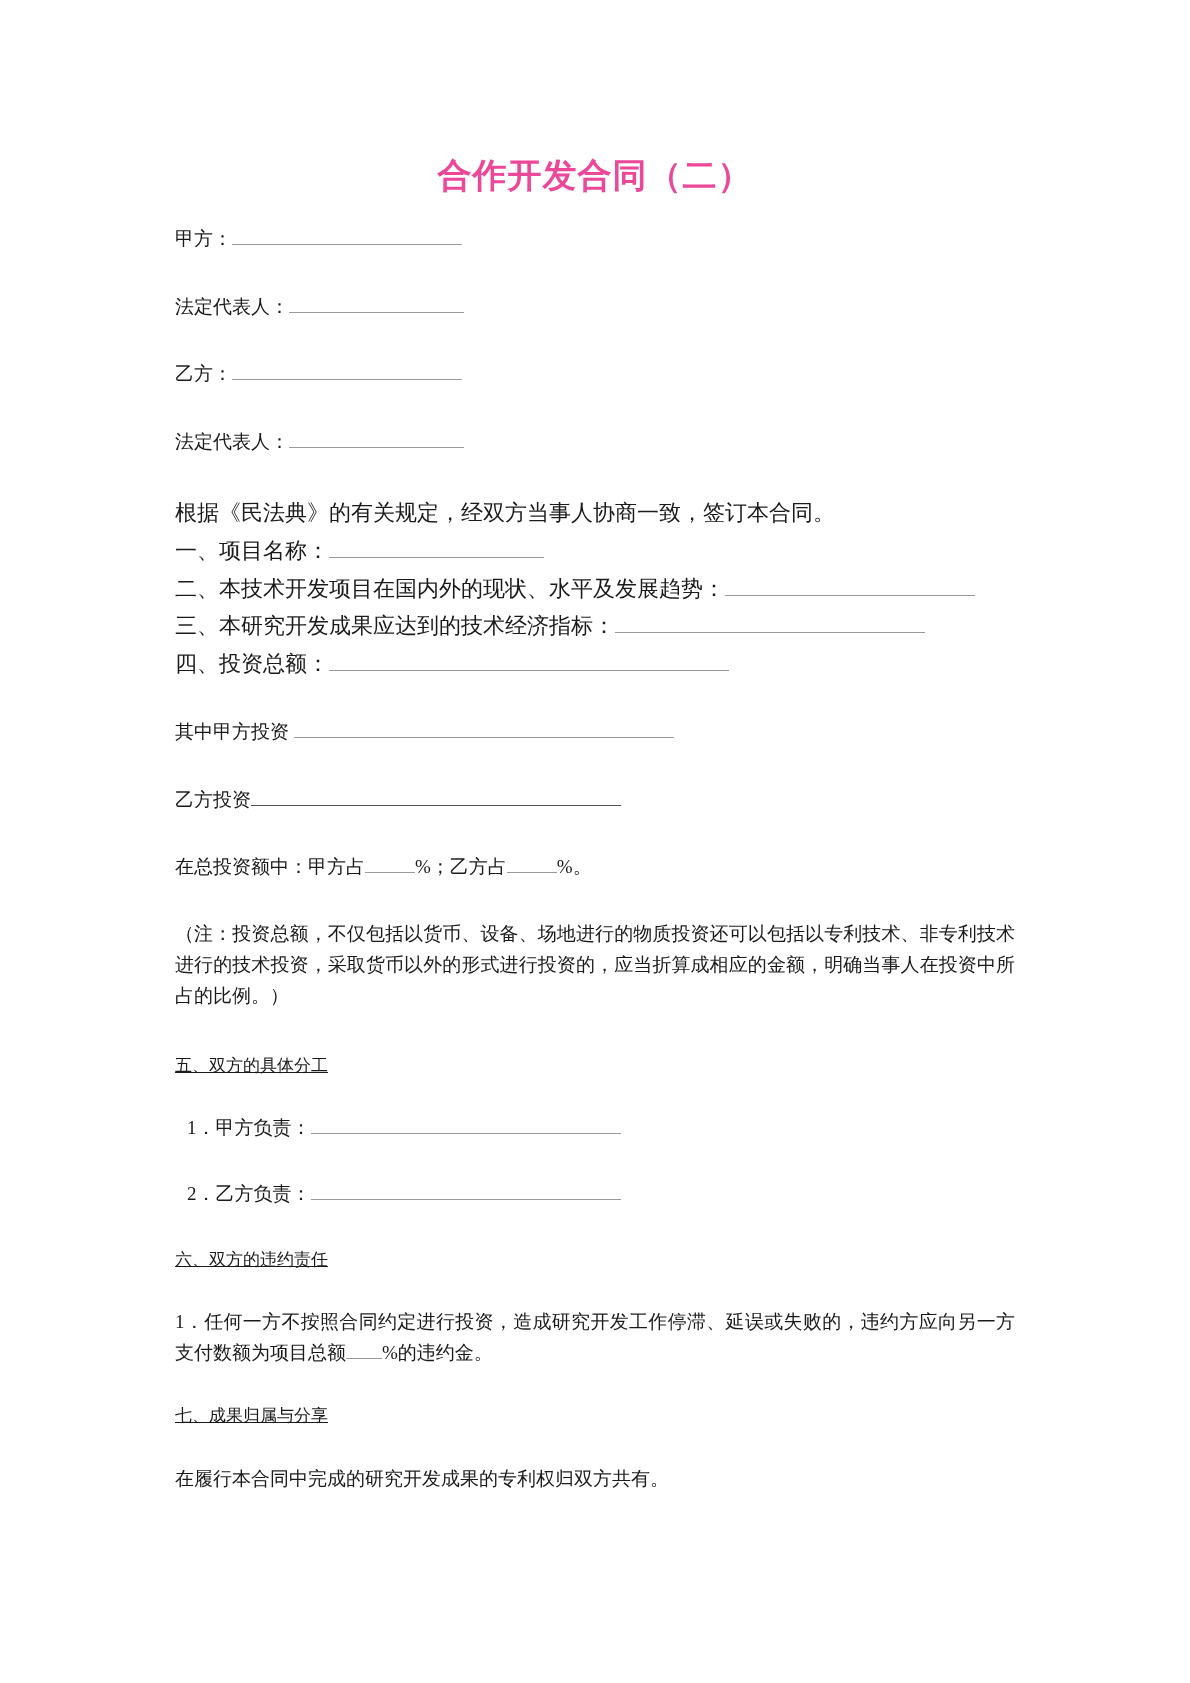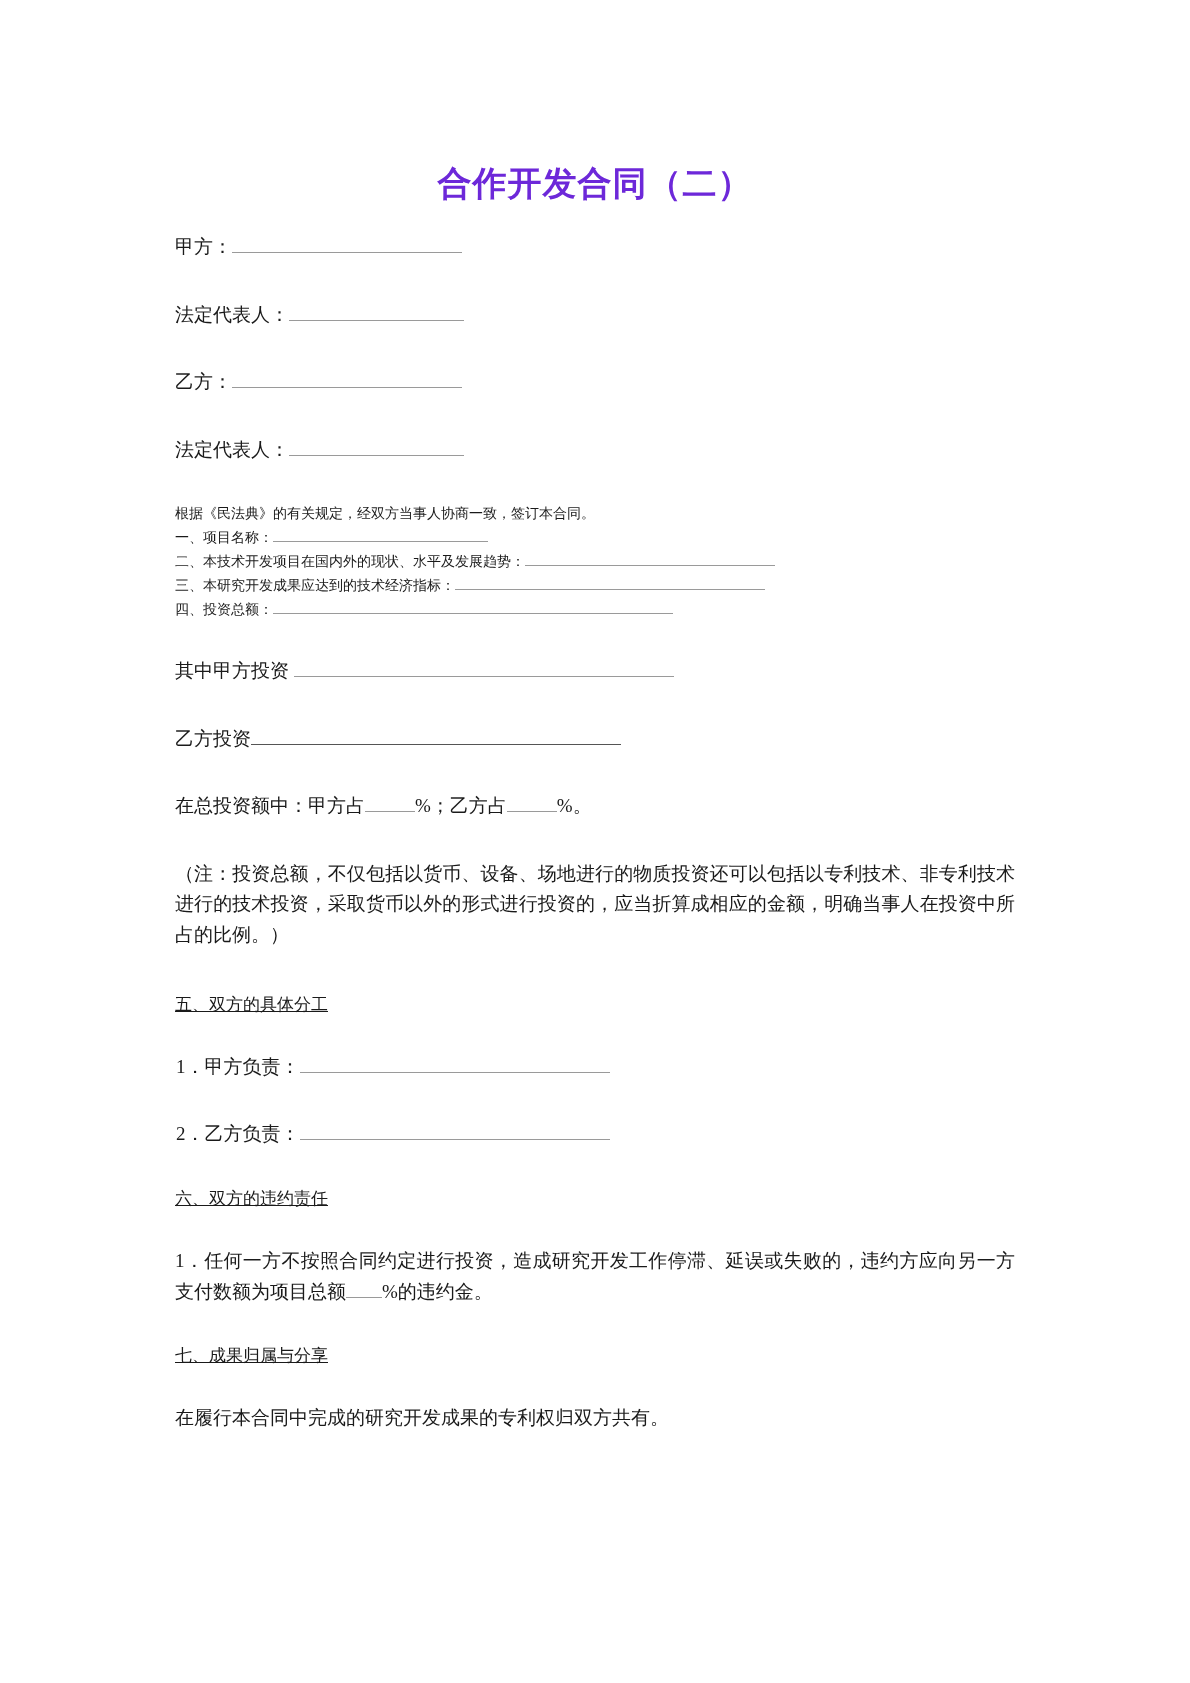--- a/index.html
+++ b/index.html
@@ -22,23 +22,23 @@
     height: 1683px;
     background: #ffffff;
     box-sizing: border-box;
     padding: 150px 175px 0 175px;
   }
   .doc-title {
     text-align: center;
     font-size: 34px;
     font-weight: bold;
     letter-spacing: 1px;
-    margin: 12px 0 26px 0;
+    margin: 4px 0 26px 0;
     line-height: 1.3;
-    color: #6d28d9;
+    color: #ec4899;
   }
   .field-line {
     font-size: 19px;
     line-height: 1.55;
     margin: 0 0 38px 0;
     white-space: nowrap;
   }
   .blank {
     display: inline-block;
     border-bottom: 1px solid #9a9a9a;
@@ -54,21 +54,21 @@
   .w-250 { width: 250px; }
   .w-310 { width: 310px; }
   .w-370 { width: 370px; }
   .w-380 { width: 380px; }
   .w-400 { width: 400px; }
   .w-50  { width: 50px; }
   .w-72  { width: 72px; }
   .w-36  { width: 36px; }
 
   .intro-block {
-    font-size: 14px;
+    font-size: 22px;
     line-height: 1.72;
     margin: 0 0 34px 0;
   }
   .intro-block div { white-space: nowrap; }
 
   .para {
     font-size: 19px;
     line-height: 1.62;
     margin: 0 0 34px 0;
     text-align: justify;
@@ -82,21 +82,21 @@
   }
   .note {
     font-size: 19px;
     line-height: 1.62;
     margin: 0 0 40px 0;
     text-align: justify;
   }
   .sub-item {
     font-size: 19px;
     line-height: 1.6;
-    margin: 0 0 36px 1px;
+    margin: 0 0 36px 12px;
     white-space: nowrap;
   }
   .clause {
     font-size: 19px;
     line-height: 1.62;
     margin: 0 0 34px 0;
     text-align: justify;
   }
 </style>
 </head>

